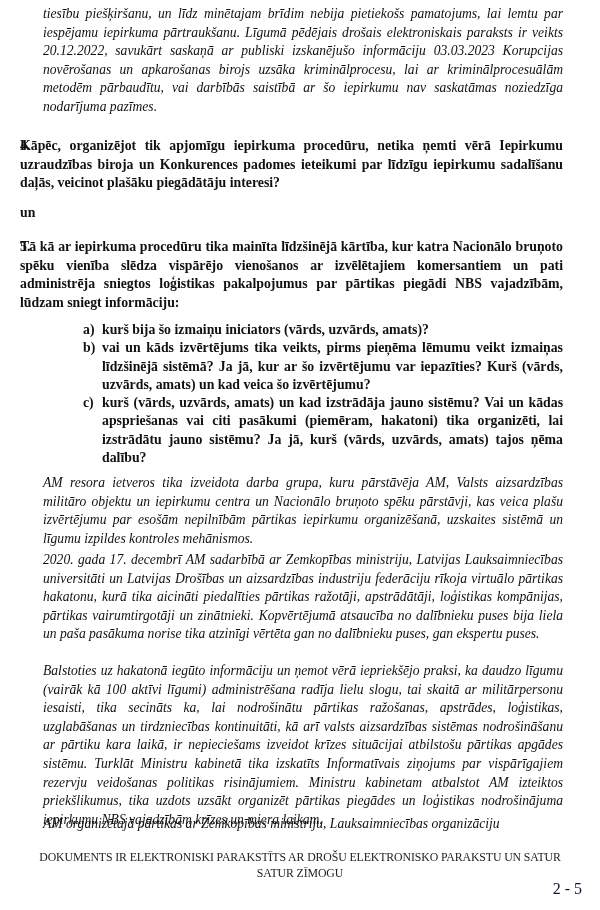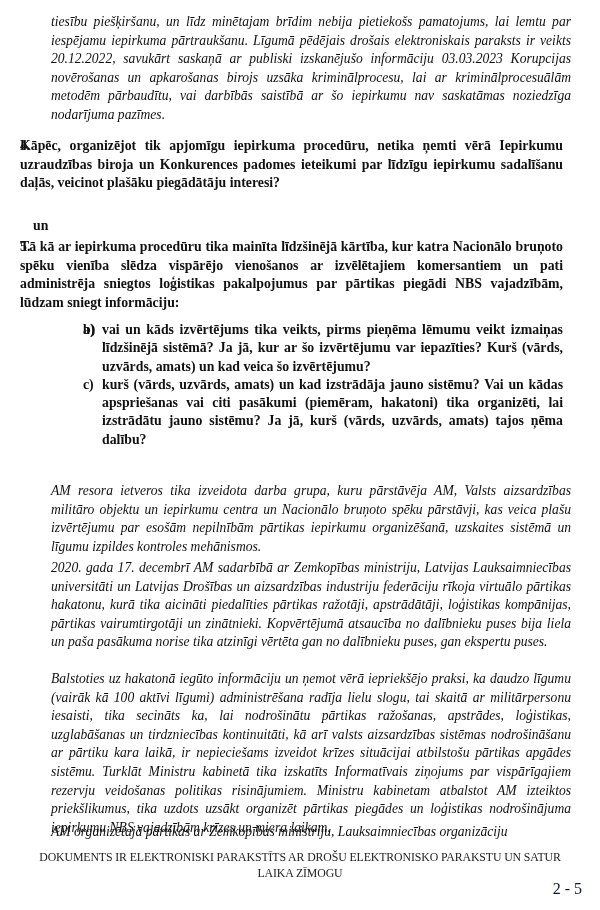--- a/index.html
+++ b/index.html
@@ -23,21 +23,21 @@
       height: 910px;
     }
     .para-italic {
       position: absolute;
       left: 43px;
       width: 520px;
       font-style: italic;
       font-size: 13.6px;
       line-height: 18.6px;
       text-align: justify;
-      margin: 8px;
+      margin: 0;
     }
     .question {
       position: absolute;
       left: 20px;
       width: 543px;
       font-weight: bold;
       font-size: 13.8px;
       line-height: 18.5px;
       margin: 0;
     }
@@ -50,21 +50,21 @@
     .question .qtext {
       display: block;
       text-align: justify;
     }
     .connector {
       position: absolute;
       left: 20px;
       font-weight: bold;
       font-size: 13.8px;
       line-height: 18px;
-      margin: 13px;
+      margin: 0;
     }
     .subitems {
       position: absolute;
       left: 83px;
       width: 480px;
       font-weight: bold;
       font-size: 13.8px;
       line-height: 18.3px;
       margin: 0;
       padding: 0;
@@ -114,20 +114,21 @@
   <p class="connector" style="top:204px;">un</p>
 
   <div class="question" style="top:238px;">
     <span class="num">5.</span>
     <span class="qtext">Tā kā ar iepirkuma procedūru tika mainīta līdzšinējā kārtība, kur katra Nacionālo bruņoto spēku vienība slēdza vispārējo vienošanos ar izvēlētajiem komersantiem un pati administrēja sniegtos loģistikas pakalpojumus par pārtikas piegādi NBS vajadzībām, lūdzam sniegt informāciju:</span>
   </div>
 
   <ul class="subitems" style="top:321px;">
     <li class="subitem">
       <span class="letter">a)</span>
+      <span>kurš bija šo izmaiņu iniciators (vārds, uzvārds, amats)?</span>
     </li>
     <li class="subitem">
       <span class="letter">b)</span>
       <span>vai un kāds izvērtējums tika veikts, pirms pieņēma lēmumu veikt izmaiņas līdzšinējā sistēmā? Ja jā, kur ar šo izvērtējumu var iepazīties? Kurš (vārds, uzvārds, amats) un kad veica šo izvērtējumu?</span>
     </li>
     <li class="subitem">
       <span class="letter">c)</span>
       <span>kurš (vārds, uzvārds, amats) un kad izstrādāja jauno sistēmu? Vai un kādas apspriešanas vai citi pasākumi (piemēram, hakatoni) tika organizēti, lai izstrādātu jauno sistēmu? Ja jā, kurš (vārds, uzvārds, amats) tajos ņēma dalību?</span>
     </li>
   </ul>
@@ -135,18 +136,18 @@
   <p class="para-italic" style="top:474px;">AM resora ietveros tika izveidota darba grupa, kuru pārstāvēja AM, Valsts aizsardzības militāro objektu un iepirkumu centra un Nacionālo bruņoto spēku pārstāvji, kas veica plašu izvērtējumu par esošām nepilnībām pārtikas iepirkumu organizēšanā, uzskaites sistēmā un līgumu izpildes kontroles mehānismos.</p>
 
   <p class="para-italic" style="top:551px;">2020. gada 17. decembrī AM sadarbībā ar Zemkopības ministriju, Latvijas Lauksaimniecības universitāti un Latvijas Drošības un aizsardzības industriju federāciju rīkoja virtuālo pārtikas hakatonu, kurā tika aicināti piedalīties pārtikas ražotāji, apstrādātāji, loģistikas kompānijas, pārtikas vairumtirgotāji un zinātnieki.  Kopvērtējumā atsaucība no dalībnieku puses bija liela un paša pasākuma norise tika atzinīgi vērtēta gan no dalībnieku puses, gan ekspertu puses.</p>
 
   <p class="para-italic" style="top:662px;">Balstoties uz hakatonā iegūto informāciju un ņemot vērā iepriekšējo praksi, ka daudzo līgumu (vairāk kā 100 aktīvi līgumi) administrēšana radīja lielu slogu, tai skaitā ar militārpersonu iesaisti, tika secināts ka, lai nodrošinātu pārtikas ražošanas, apstrādes, loģistikas, uzglabāšanas un tirdzniecības kontinuitāti, kā arī valsts aizsardzības sistēmas nodrošināšanu ar pārtiku kara laikā, ir nepieciešams izveidot krīzes situācijai atbilstošu pārtikas apgādes sistēmu. Turklāt Ministru kabinetā tika izskatīts Informatīvais ziņojums par vispārīgajiem rezervju veidošanas politikas risinājumiem. Ministru kabinetam atbalstot AM izteiktos priekšlikumus, tika uzdots uzsākt organizēt pārtikas piegādes un loģistikas nodrošinājuma iepirkumu NBS vajadzībām krīzes un miera laikam.</p>
 
   <p class="para-italic" style="top:815px; text-indent:0;">AM organizētajā pārtikas ar Zemkopības ministriju, Lauksaimniecības organizāciju</p>
 
   <div class="footer-stamp">
     <div>DOKUMENTS IR ELEKTRONISKI PARAKSTĪTS AR DROŠU ELEKTRONISKO PARAKSTU UN SATUR</div>
-    <div>LAIKA ZĪMOGU</div>
+    <div>SATUR ZĪMOGU</div>
   </div>
 
   <div class="page-number">2 - 5</div>
 
 </div>
 
 </body></html>

